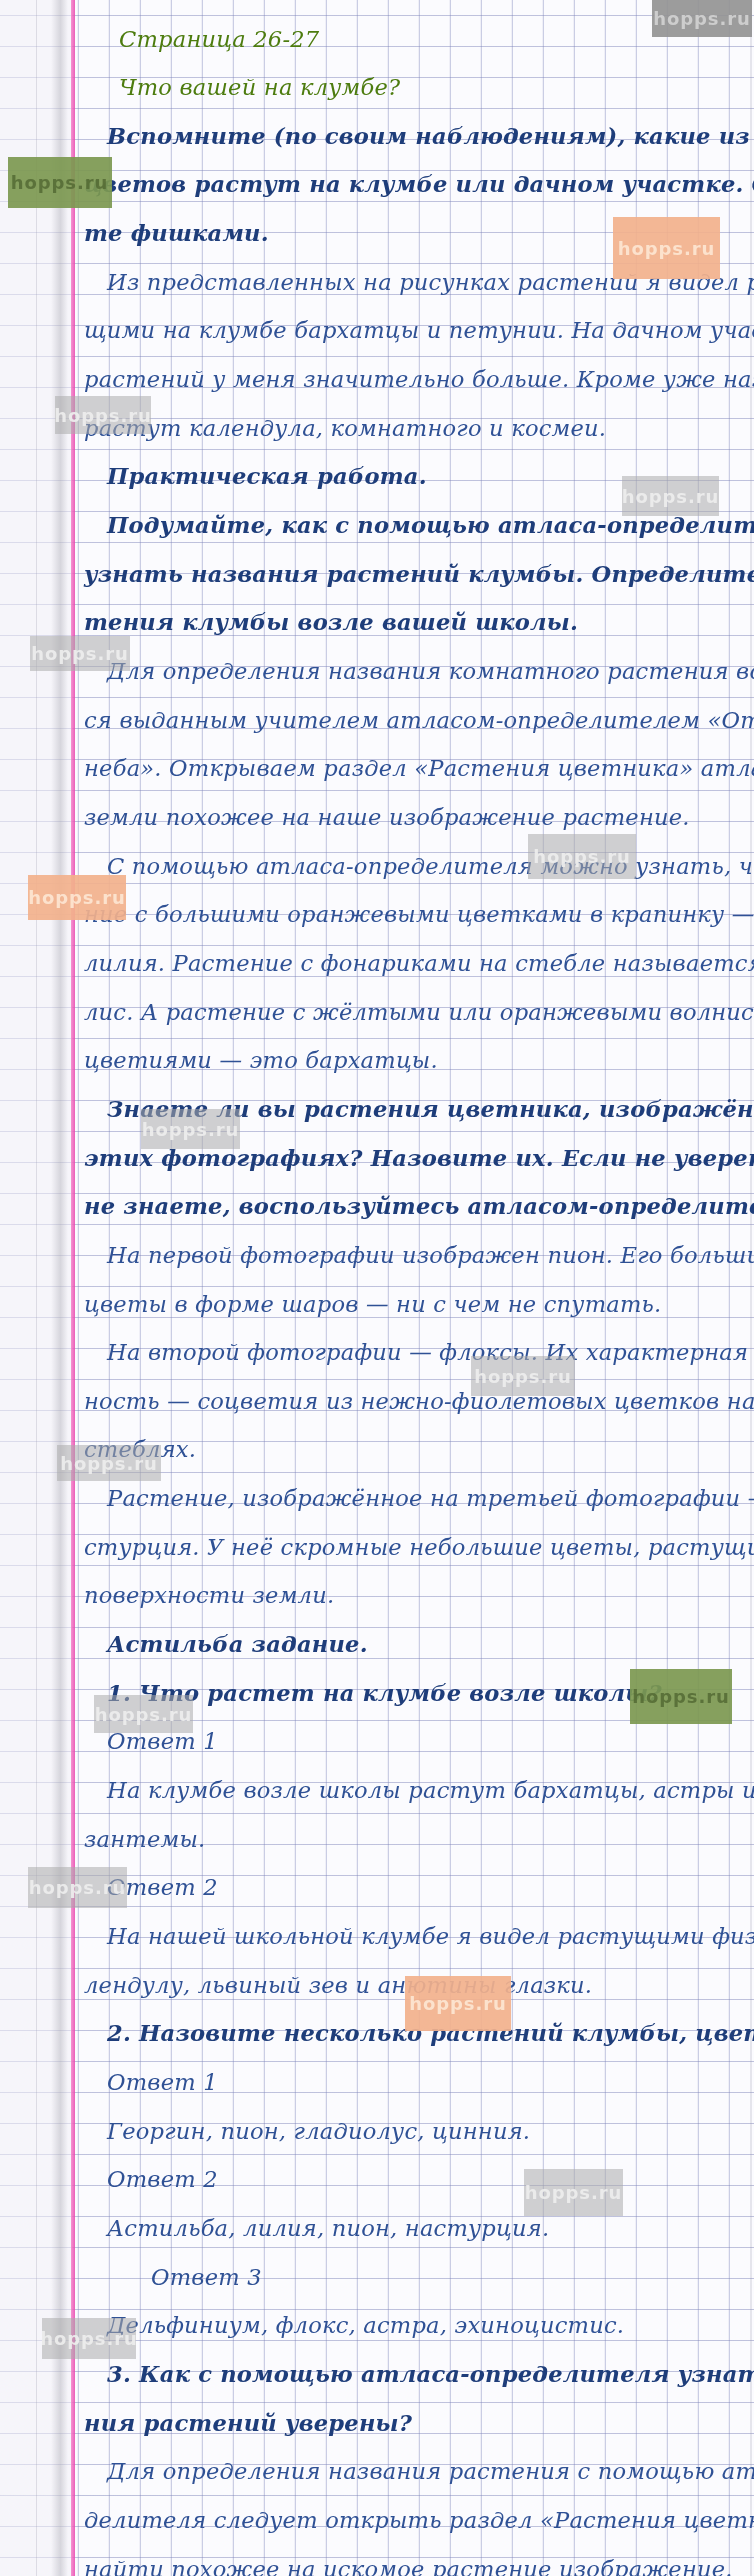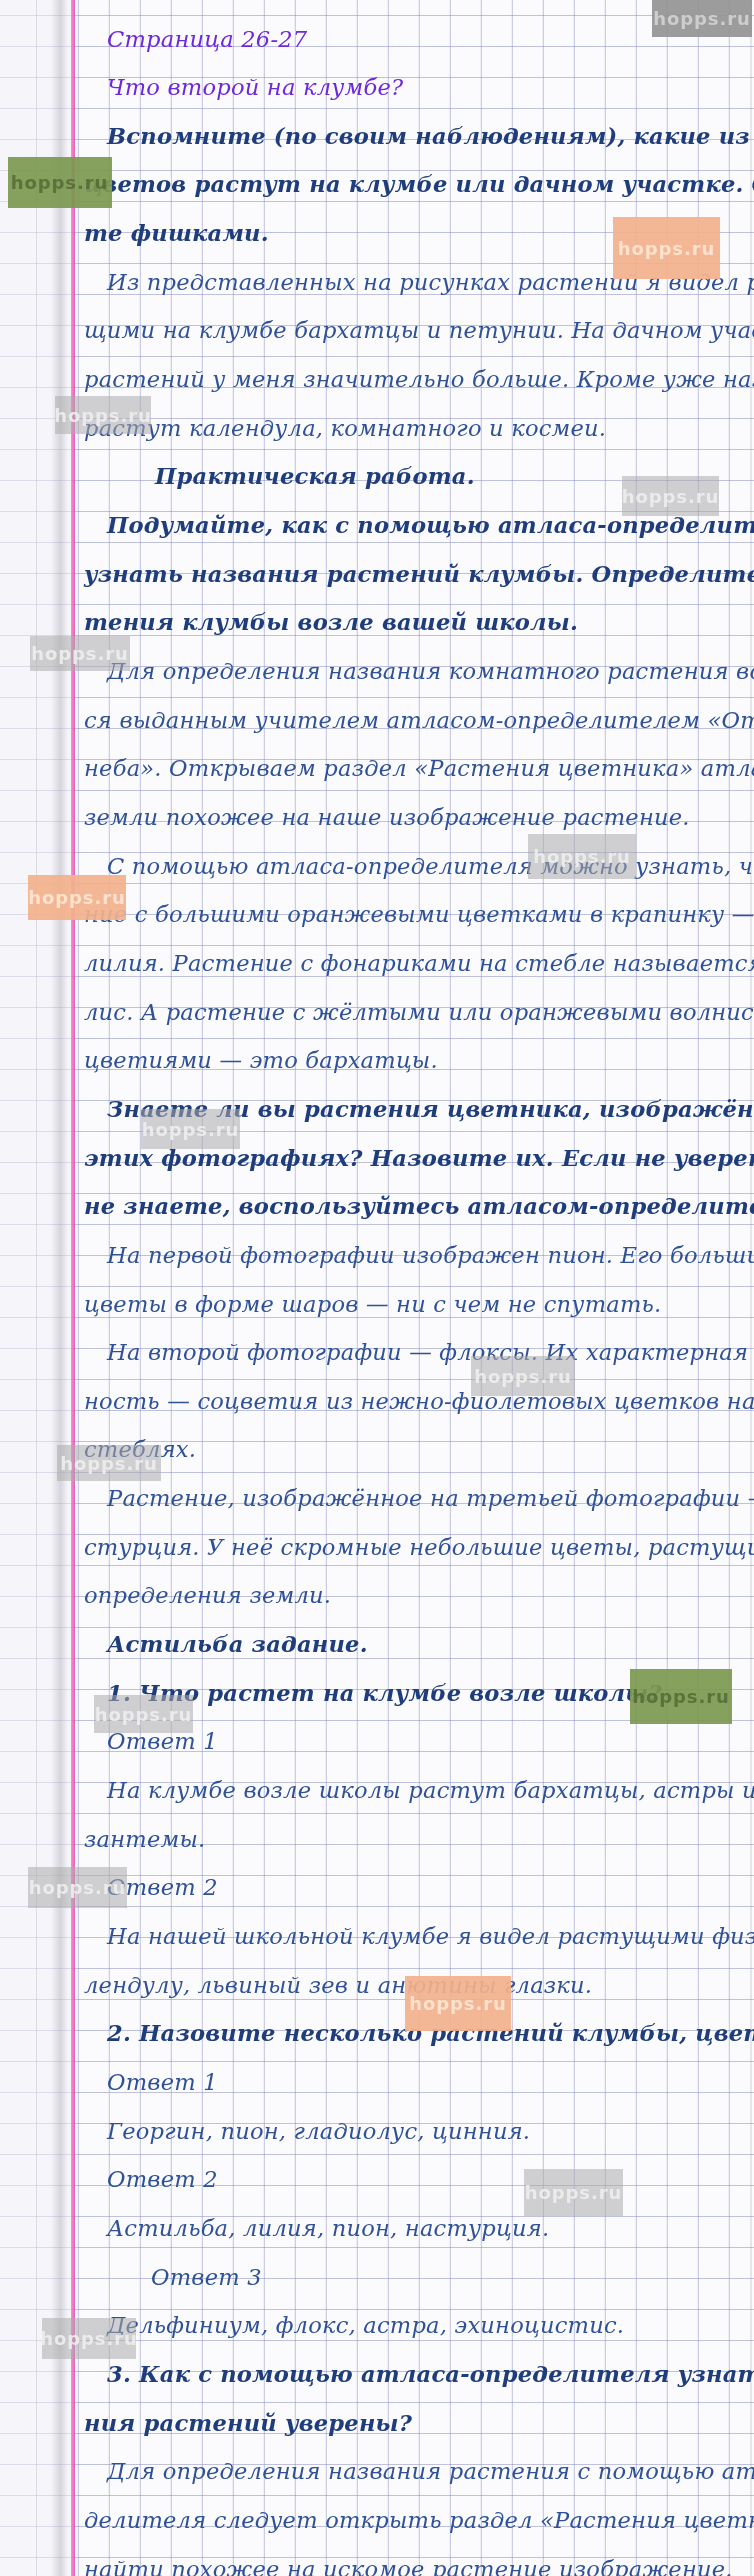--- a/index.html
+++ b/index.html
@@ -46,21 +46,21 @@
     position:absolute; top:0; bottom:0; right:1.9px; width:1.9px;
     background:rgba(150,150,172,.22);
   }
   .line {
     position:absolute;
     white-space:nowrap;
     font:italic 22.6px "DejaVu Serif", serif;
     letter-spacing:0.2px;
     line-height:28px; height:28px;
   }
-  .line.red  { color:#6d28d9; }
+  .line.red  { color:#4d7c0f;margin-left:12px; }
   .line.bold { color:#1e3d7a; font-weight:bold; }
   .line.reg  { color:#2f5195; }
   .wm {
     position:absolute;
     display:flex; align-items:center; justify-content:center;
     font:bold 18px "DejaVu Sans", sans-serif;
     letter-spacing:0.9px;
     overflow:hidden;
   }
   .wm.gray      { background:rgba(172,172,172,.55); color:rgba(236,236,236,.95); }
@@ -74,29 +74,29 @@
 <div id="hgrid"></div>
 <div id="vgrid"></div>
 <div id="left-strip"></div>
 <div id="left-strip-line"></div>
 <div id="page-edge-shadow"></div>
 <div id="margin-line"></div>
 <div id="right-edge"></div>
 
 <div id="lines-layer">
     <div class="line red" style="top: 24.5px; left: 107px;">Страница 26-27</div>
-    <div class="line red" style="top: 73px; left: 107px;">Что второй на клумбе?</div>
+    <div class="line red" style="top: 73px; left: 107px;">Что вашей на клумбе?</div>
     <div class="line bold" style="top: 122px; left: 107px;">Вспомните (по своим наблюдениям), какие из этих</div>
     <div class="line bold" style="top: 170px; left: 84px;">цветов растут на клумбе или дачном участке. Отметь-</div>
     <div class="line bold" style="top: 219px; left: 84px;">те фишками.</div>
     <div class="line reg" style="top: 268px; left: 107px;">Из представленных на рисунках растений я видел расту-</div>
     <div class="line reg" style="top: 316px; left: 84px;">щими на клумбе бархатцы и петунии. На дачном участке</div>
     <div class="line reg" style="top: 365px; left: 84px;">растений у меня значительно больше. Кроме уже названных,</div>
     <div class="line reg" style="top: 414px; left: 84px;">растут календула, комнатного и космеи.</div>
-    <div class="line bold" style="top: 462px; left: 107px; margin-left: 48px;">Практическая работа.</div>
+    <div class="line bold" style="top: 462px; left: 107px;">Практическая работа.</div>
     <div class="line bold" style="top: 511px; left: 107px;">Подумайте, как с помощью атласа-определителя</div>
     <div class="line bold" style="top: 560px; left: 84px;">узнать названия растений клумбы. Определите 1-2 рас-</div>
     <div class="line bold" style="top: 608px; left: 84px;">тения клумбы возле вашей школы.</div>
     <div class="line reg" style="top: 657px; left: 107px;">Для определения названия комнатного растения воспользуем-</div>
     <div class="line reg" style="top: 706px; left: 84px;">ся выданным учителем атласом-определителем «От земли до</div>
     <div class="line reg" style="top: 754px; left: 84px;">неба». Открываем раздел «Растения цветника» атласа и</div>
     <div class="line reg" style="top: 803px; left: 84px;">земли похожее на наше изображение растение.</div>
     <div class="line reg" style="top: 852px; left: 107px;">С помощью атласа-определителя можно узнать, что расте-</div>
     <div class="line reg" style="top: 900px; left: 84px;">ние с большими оранжевыми цветками в крапинку — это</div>
     <div class="line reg" style="top: 949px; left: 84px;">лилия. Растение с фонариками на стебле называется физа-</div>
@@ -105,21 +105,21 @@
     <div class="line bold" style="top: 1095px; left: 107px;">Знаете ли вы растения цветника, изображённые на</div>
     <div class="line bold" style="top: 1144px; left: 84px;">этих фотографиях? Назовите их. Если не уверены или</div>
     <div class="line bold" style="top: 1192px; left: 84px;">не знаете, воспользуйтесь атласом-определителем.</div>
     <div class="line reg" style="top: 1241px; left: 107px;">На первой фотографии изображен пион. Его большие розовые</div>
     <div class="line reg" style="top: 1290px; left: 84px;">цветы в форме шаров — ни с чем не спутать.</div>
     <div class="line reg" style="top: 1338px; left: 107px;">На второй фотографии — флоксы. Их характерная особен-</div>
     <div class="line reg" style="top: 1387px; left: 84px;">ность — соцветия из нежно-фиолетовых цветков на высоких</div>
     <div class="line reg" style="top: 1435px; left: 84px;">стеблях.</div>
     <div class="line reg" style="top: 1484px; left: 107px;">Растение, изображённое на третьей фотографии — на-</div>
     <div class="line reg" style="top: 1533px; left: 84px;">стурция. У неё скромные небольшие цветы, растущие у самой</div>
-    <div class="line reg" style="top: 1581px; left: 84px;">определения земли.</div>
+    <div class="line reg" style="top: 1581px; left: 84px;">поверхности земли.</div>
     <div class="line bold" style="top: 1630px; left: 107px;">Астильба задание.</div>
     <div class="line bold" style="top: 1679px; left: 107px;">1. Что растет на клумбе возле школы?</div>
     <div class="line reg" style="top: 1727px; left: 107px;">Ответ 1</div>
     <div class="line reg" style="top: 1776px; left: 107px;">На клумбе возле школы растут бархатцы, астры и хри-</div>
     <div class="line reg" style="top: 1825px; left: 84px;">зантемы.</div>
     <div class="line reg" style="top: 1873px; left: 107px;">Ответ 2</div>
     <div class="line reg" style="top: 1922px; left: 107px;">На нашей школьной клумбе я видел растущими физалис, ка-</div>
     <div class="line reg" style="top: 1971px; left: 84px;">лендулу, львиный зев и анютины глазки.</div>
     <div class="line bold" style="top: 2019px; left: 107px;">2. Назовите несколько растений клумбы, цветника.</div>
     <div class="line reg" style="top: 2068px; left: 107px;">Ответ 1</div>

